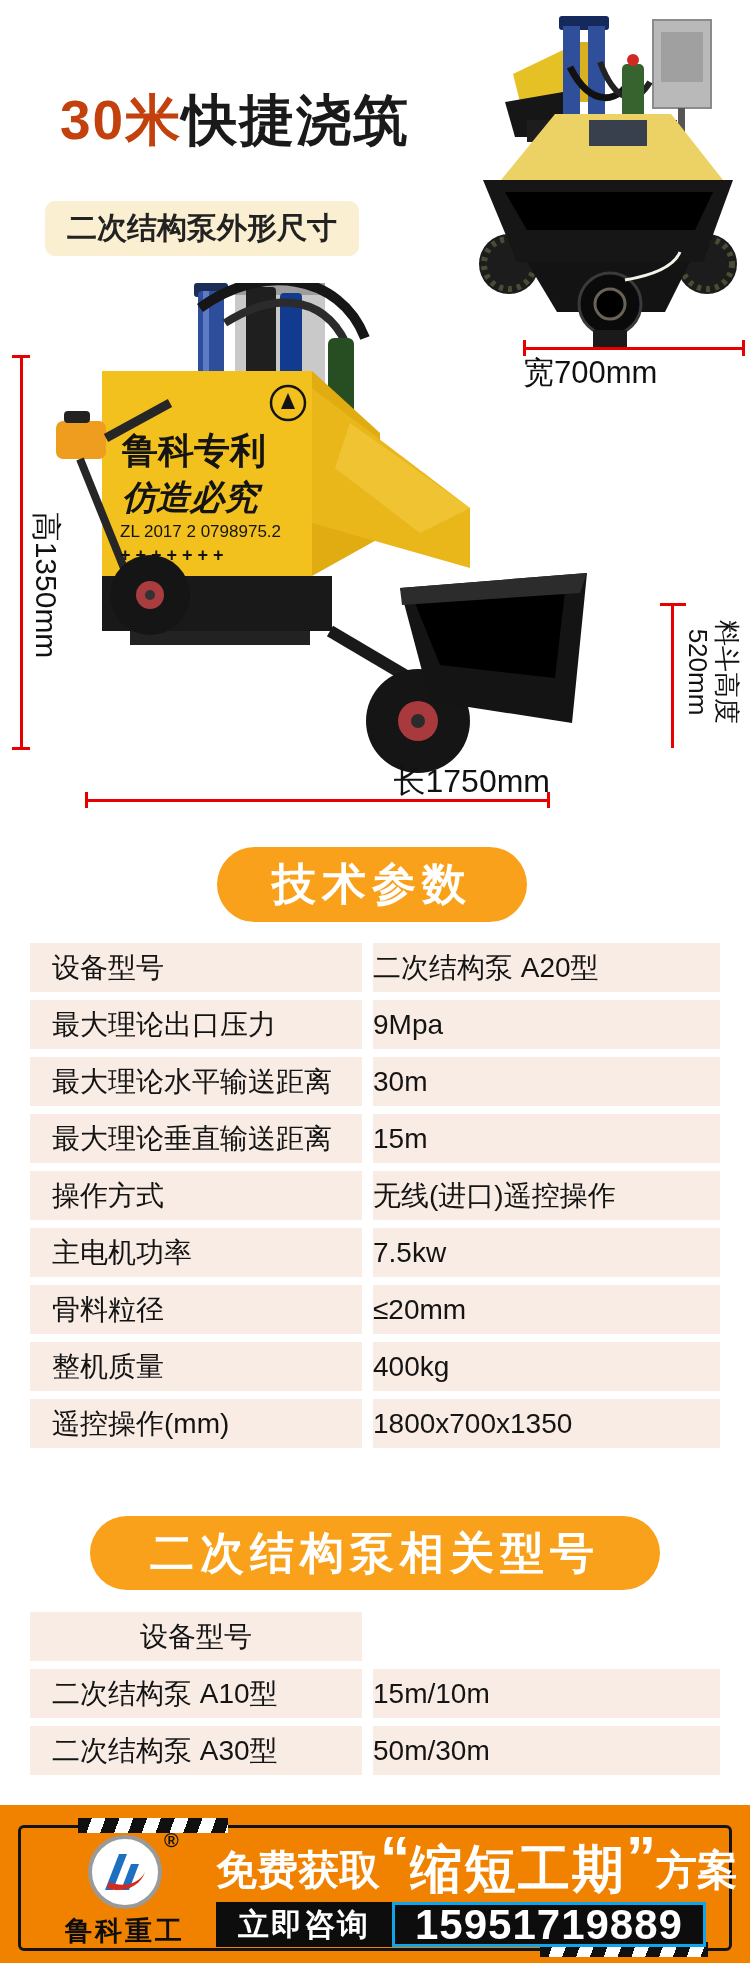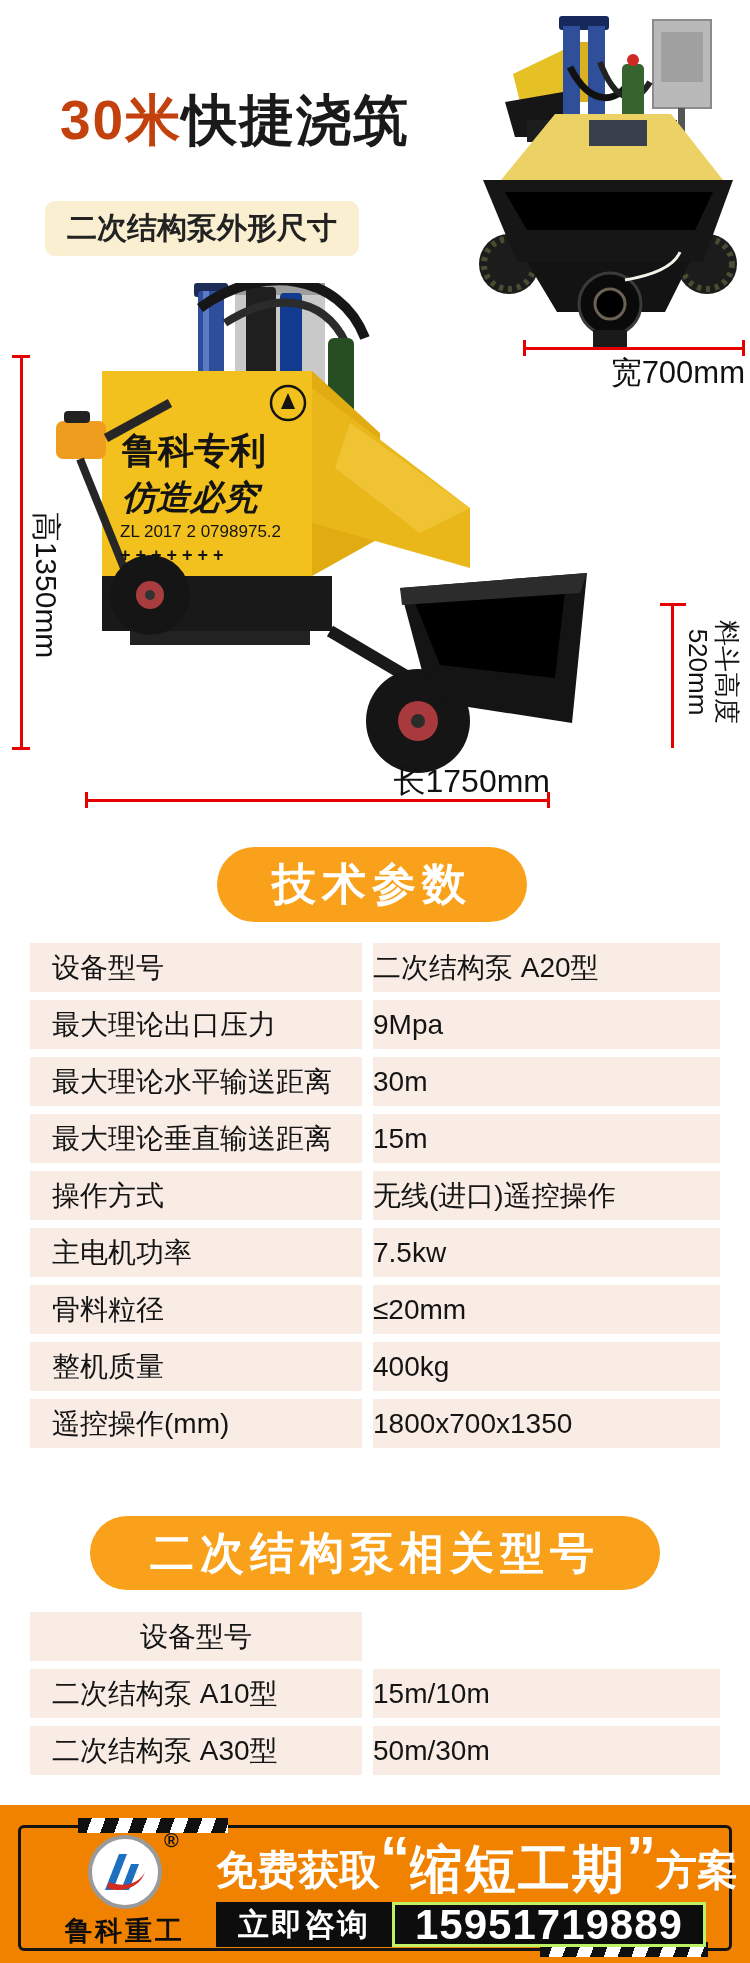--- a/index.html
+++ b/index.html
@@ -9,21 +9,21 @@
   
   .title { position:absolute; left:60px; top:84px; font-size:55px; font-weight:bold; letter-spacing:2px; white-space:nowrap; }
   .title .hl { color:#c2410c; }
   .badge { position:absolute; left:45px; top:165px; background:#fbefd2; border-radius:10px; padding:7px 22px; font-size:30px; font-weight:700; color:#222; white-space:nowrap;margin-top:36px; }
 
   
   .dim-line { position:absolute; background:#e60000; }
   .dim-text { position:absolute; color:#111; font-weight:500; white-space:nowrap; }
   .rot { transform:rotate(90deg); text-align:center; }
 
-  #dim-width-label  { left:523px; top:352px; width:222px; text-align:right; font-size:31px; }
+  #dim-width-label  { left:523px; top:352px; width:222px; text-align:left; font-size:31px; }
   #dim-length-label { left:298px; top:760px; width:252px; text-align:right; font-size:32px; }
   #dim-height-label { left:-84px; top:568px; width:260px; height:34px; font-size:30px; line-height:34px; }
   #dim-hopper-label { left:627px; top:643px; width:170px; height:58px; font-size:26px; line-height:29px; }
 
   
   .pill { position:absolute; background:#f9a11b; border-radius:40px; color:#fff; font-weight:bold; font-size:44px; letter-spacing:6px; display:flex; align-items:center; justify-content:center; white-space:nowrap; }
   #specs-pill  { left:217px; top:847px;  width:310px; height:75px; }
   #models-pill { left:90px;  top:1516px; width:570px; height:74px; }
 
   
@@ -45,21 +45,21 @@
   #logo-wrap { position:absolute; left:42px; top:30px; width:166px; text-align:center; }
   #logo-circle { width:74px; height:74px; margin:0 auto; background:#fff; border:4px solid #9a9a9a; border-radius:50%; display:flex; align-items:center; justify-content:center; }
   #reg-mark { position:absolute; left:122px; top:-6px; font-size:20px; color:#141414; font-weight:bold; }
   #brand-name { margin-top:4px; font-size:27px; font-weight:bold; font-family:"DejaVu Serif", serif; color:#0e0e0e; letter-spacing:3px; }
   #headline { position:absolute; left:216px; top:30px; display:flex; align-items:center; color:#fff; white-space:nowrap; }
   #headline .h-prefix, #headline .h-suffix { font-size:41px; font-weight:bold; }
   #headline .h-quote { font-size:60px; font-weight:bold; line-height:0.5; transform:translateY(-12px); }
   #headline .h-hl { font-size:52px; font-weight:bold; letter-spacing:2px; }
   #cta-bar { position:absolute; left:216px; top:97px; height:45px; display:flex; background:#0d0d0d; }
   #cta-label { display:flex; align-items:center; padding:0 22px; color:#fff; font-size:31px; font-weight:bold; letter-spacing:2px; }
-  #phone-box { display:flex; align-items:center; padding:0 20px; border:3px solid #bef264; color:#fff; font-size:42px; font-weight:bold; letter-spacing:1px; }
+  #phone-box { display:flex; align-items:center; padding:0 20px; border:3px solid #0ea5e9; color:#fff; font-size:42px; font-weight:bold; letter-spacing:1px; }
 
   svg text { font-family:"Liberation Sans", sans-serif; }
   .svgphoto { position:absolute; }
 </style>
 </head>
 <body>
 
 <div id="page">
 
   <div class="title">

